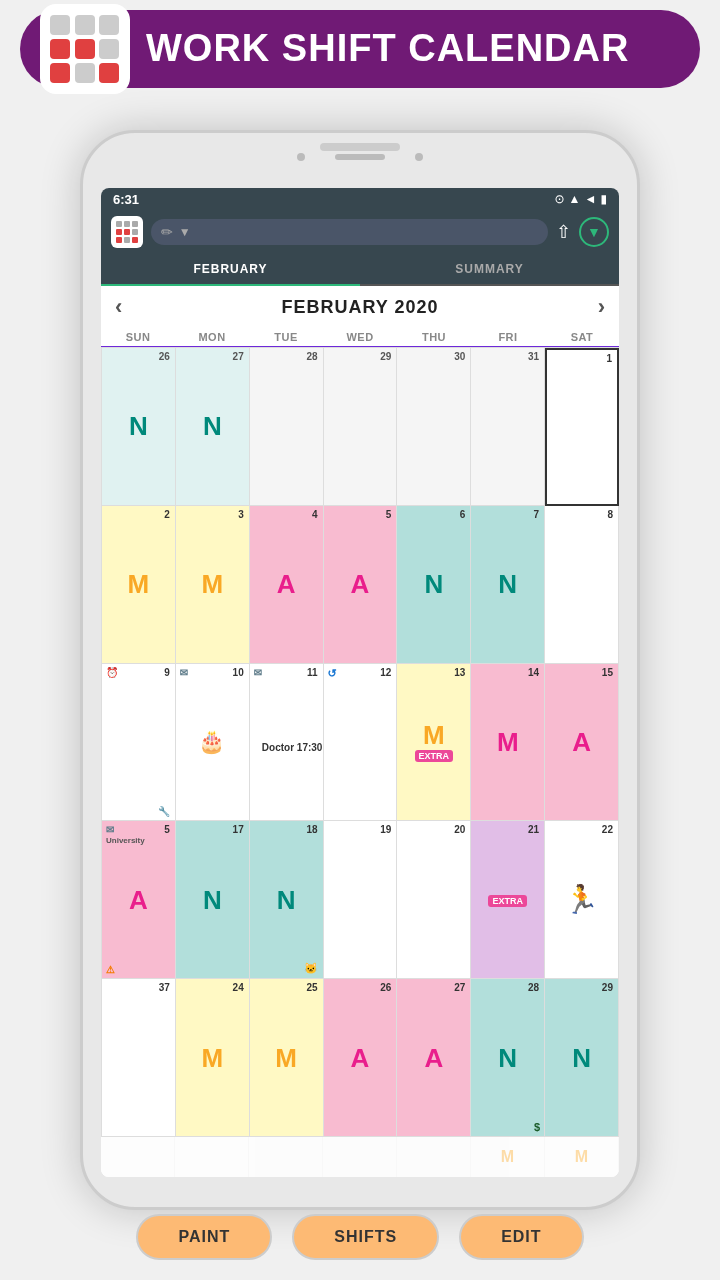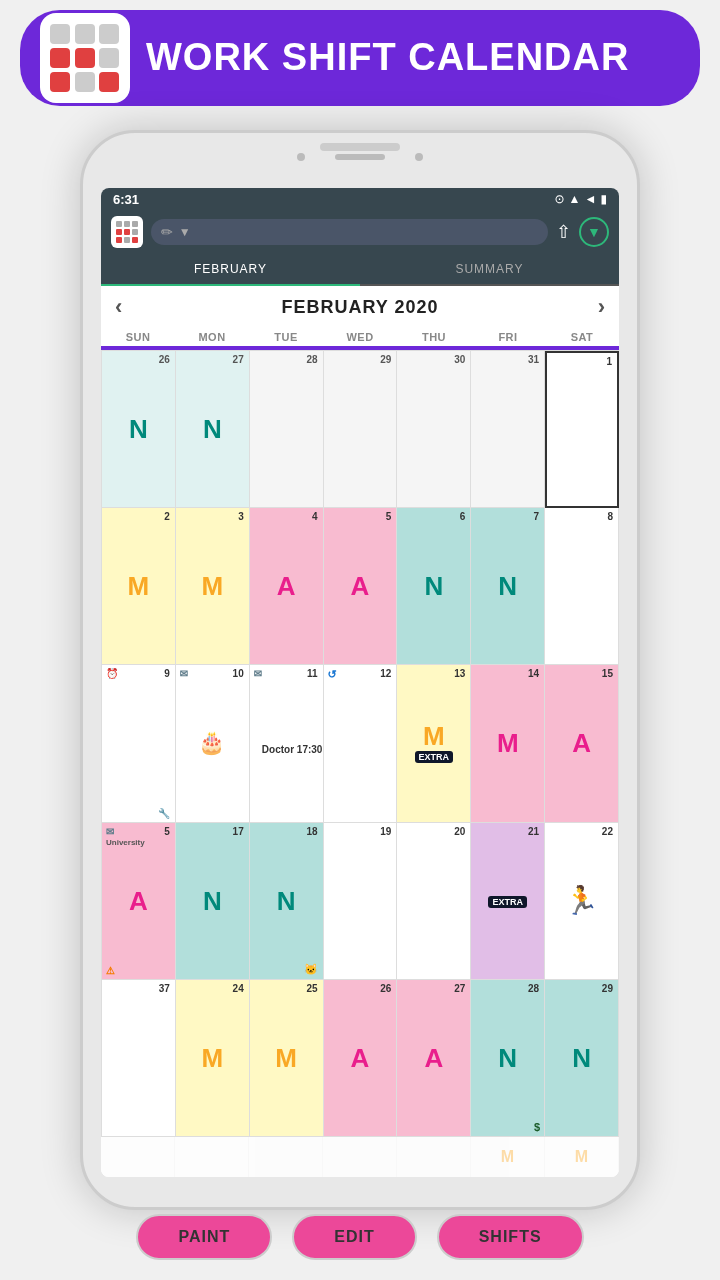--- a/index.html
+++ b/index.html
@@ -7,27 +7,27 @@
       width: 720px;
       height: 1280px;
       background: #f0f0f0;
       font-family: 'Arial', sans-serif;
       overflow: hidden;
       position: relative;
     }
 
     
     .banner {
-      background: #6d28d9;
+      background: #701a75;
       border-radius: 40px;
       margin: 10px 20px;
       display: flex;
       align-items: center;
       padding: 10px 20px;
-      height: 96px;
+      height: 78px;
     }
     .banner-logo {
       background: white;
       border-radius: 16px;
       width: 90px;
       height: 90px;
       display: flex;
       align-items: center;
       justify-content: center;
       flex-shrink: 0;
@@ -163,21 +163,21 @@
       background: #37474f;
       display: flex;
       border-bottom: 2px solid #555;
     }
     .tab {
       flex: 1;
       text-align: center;
       padding: 8px 0;
       color: #aaa;
       font-size: 12px;
-      font-weight: normal;
+      font-weight: bold;
       letter-spacing: 1px;
     }
     .tab.active {
       color: white;
       border-bottom: 2px solid #2db87a;
       margin-bottom: -2px;
     }
 
     
     .calendar-area {
@@ -207,21 +207,21 @@
       color: #555;
       font-weight: bold;
       cursor: pointer;
     }
 
     
     .day-headers {
       display: grid;
       grid-template-columns: repeat(7, 1fr);
       background: white;
-      border-bottom: 4px solid #6d28d9;
+      border-bottom: 1px solid #6d28d9;
     }
     .day-header {
       text-align: center;
       font-size: 11px;
       font-weight: bold;
       color: #888;
       padding: 3px 0;
       letter-spacing: 0.5px;
     }
 
@@ -264,21 +264,21 @@
     .cal-cell .event-text {
       font-size: 9px;
       font-weight: bold;
       color: #333;
       text-align: center;
       line-height: 1.2;
       margin-top: 2px;
       margin-left: 12px;
     }
     .cal-cell .extra-badge {
-      background: #0f172a;
+      background: #ec4899;
       color: white;
       font-size: 9px;
       font-weight: bold;
       padding: 1px 4px;
       border-radius: 3px;
       margin-top: 2px;
     }
     .cal-cell .note-label {
       font-size: 8px;
       color: #555;
@@ -328,21 +328,21 @@
       position: absolute;
       bottom: 20px;
       left: 50%;
       transform: translateX(-50%);
       display: flex;
       gap: 20px;
       width: 680px;
       justify-content: center;
     }
     .bottom-btn {
-      background: #ec4899;
+      background: #fdba74;
       border: 2px solid #ccc;
       border-radius: 25px;
       padding: 12px 40px;
       font-size: 16px;
       font-weight: bold;
       color: #333;
       cursor: pointer;
       letter-spacing: 1px;
     }
 
@@ -658,15 +658,15 @@
           <div class="ghost-cell"></div>
           <div class="ghost-cell" style="color: rgb(249, 168, 37); font-weight: 900;">M</div>
           <div class="ghost-cell" style="color: rgb(249, 168, 37); font-weight: 900;">M</div>
         </div>
     </div>
   </div>
 </div>
 
 <div class="bottom-buttons">
   <button class="bottom-btn">PAINT</button>
+  <button class="bottom-btn">SHIFTS</button>
   <button class="bottom-btn">EDIT</button>
-  <button class="bottom-btn">SHIFTS</button>
 </div>
 
 </body></html>

